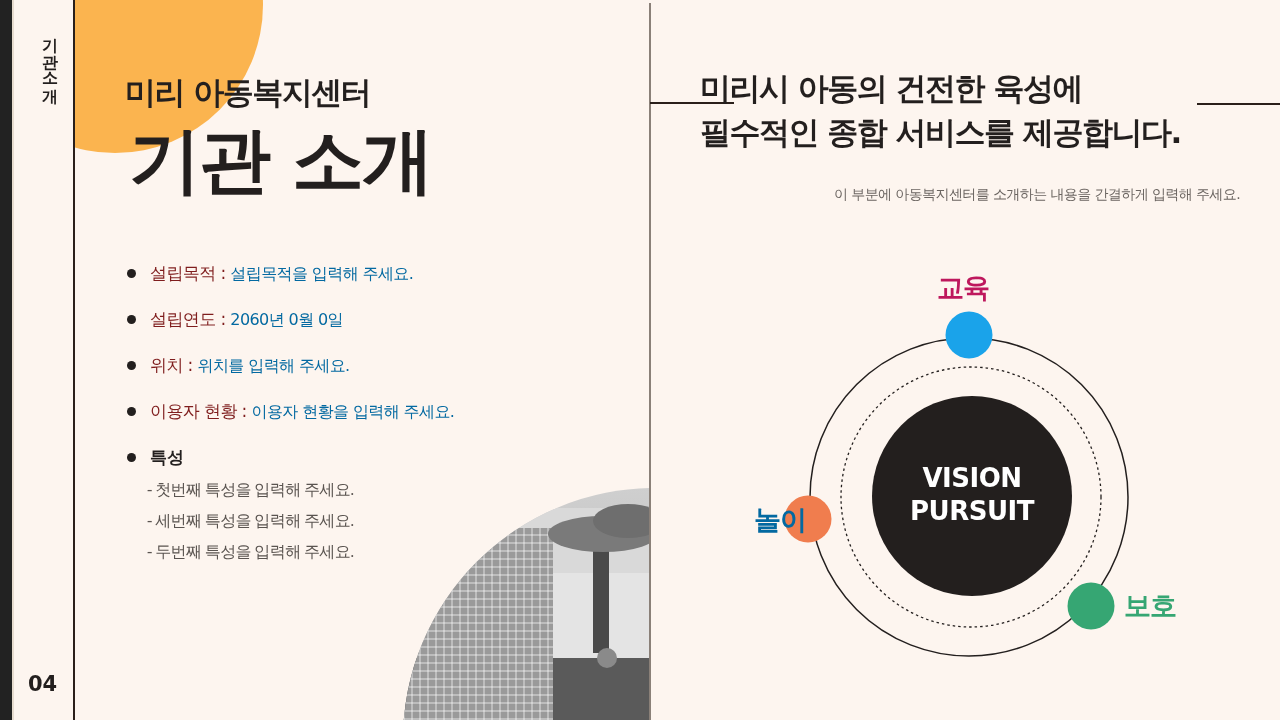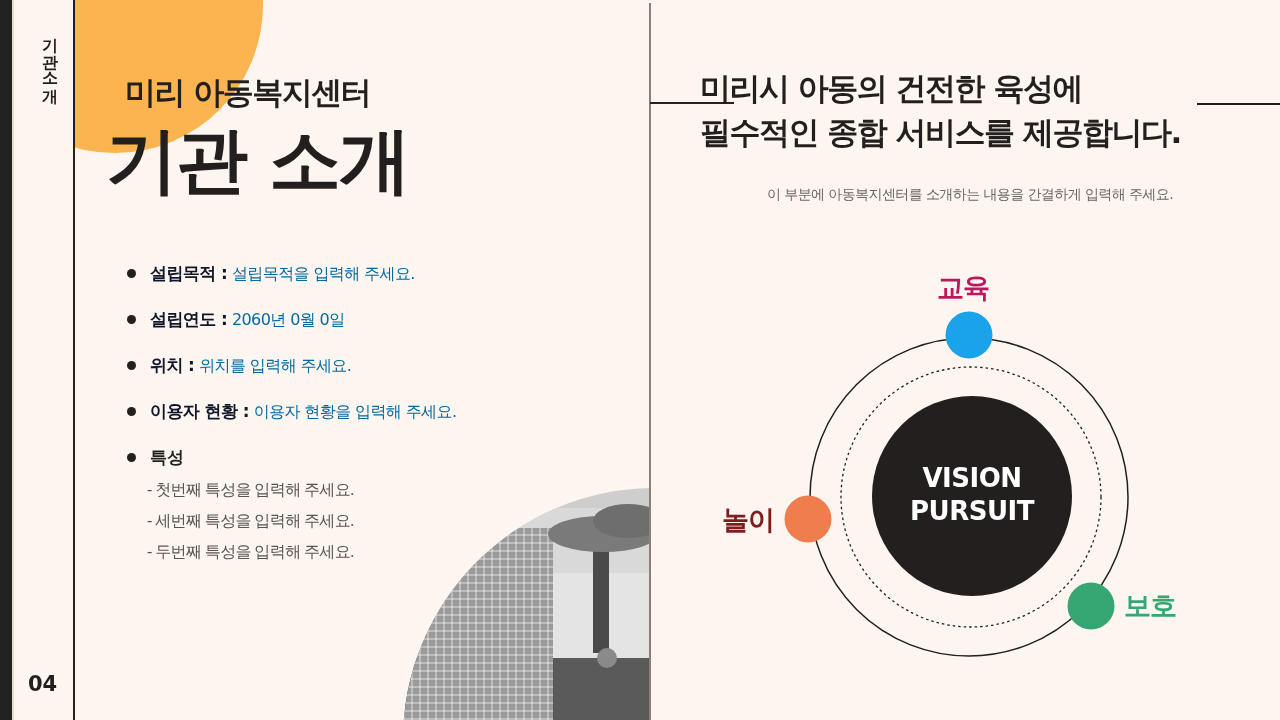--- a/index.html
+++ b/index.html
@@ -19,26 +19,26 @@
       color: #231f1e;
     }
     .page-num { position: absolute; left: 28px; top: 672px; font-size: 21px; font-weight: bold; color: #231f1e; }
 
     .left-panel { position: absolute; left: 75px; top: 0; width: 575px; height: 720px; overflow: hidden; }
     .orange-blob {
       position: absolute; left: -108px; top: -143px; width: 296px; height: 296px;
       border-radius: 50%; background: #fbb44f;
     }
     .subtitle { position: absolute; left: 50px; top: 72px; font-size: 31px; font-weight: bold; letter-spacing: -1.5px; color: #231f1e; }
-    .main-title { position: absolute; left: 31px; top: 118px; font-size: 72px; font-weight: bold; letter-spacing: -2px; color: #231f1e; line-height: 84px; }
+    .main-title { position: absolute; left: 54px; top: 118px; font-size: 72px; font-weight: bold; letter-spacing: -2px; color: #231f1e; line-height: 84px; }
 
     .info-list { position: absolute; left: 50px; top: 258px; margin: 0; padding: 0; list-style: none; }
     .info-item { position: relative; padding-left: 25px; height: 46px; font-size: 17px; line-height: 30px; letter-spacing: -0.6px; }
     .info-item .bullet { position: absolute; left: 2px; top: 11px; width: 9px; height: 9px; border-radius: 50%; background: #231f1e; }
-    .info-item .key { font-weight: bold; color: #0f172a; text-align: right; }
+    .info-item .key { font-weight: normal; color: #7f1d1d; text-align: right; }
     .info-item .val { color: #0369a1; font-size: 16px; }
     .feature-head { position: relative; padding-left: 25px; height: 32px; font-size: 17px; line-height: 30px; font-weight: bold; }
     .feature-head .bullet { position: absolute; left: 2px; top: 11px; width: 9px; height: 9px; border-radius: 50%; background: #231f1e; }
     .feature-line { padding-left: 22px; font-size: 16px; line-height: 31px; color: #5a5450; letter-spacing: -0.6px; font-family: Liberation Serif, serif; }
 
     .photo-clip {
       position: absolute; left: 0; top: 0; width: 575px; height: 720px; overflow: hidden;
     }
     .photo {
       position: absolute; left: 328px; top: 488px; width: 504px; height: 504px; border-radius: 50%;
@@ -62,31 +62,31 @@
 
     .center-divider { position: absolute; left: 649px; top: 3px; width: 2px; height: 717px; background: #8a8078; }
     .hline-left { position: absolute; left: 650px; top: 102px; width: 84px; height: 1.5px; background: #2a1f1a; }
     .hline-right { position: absolute; left: 1197px; top: 103px; width: 83px; height: 1.5px; background: #2a1f1a; }
 
     .headline {
       position: absolute; left: 700px; top: 66px; width: 540px; text-align: left;
       font-size: 31px; font-weight: bold; line-height: 44px; letter-spacing: -1.5px; color: #231f1e;
     }
     .headline div { white-space: nowrap; }
-    .intro { position: absolute; left: 700px; top: 186px; width: 540px; text-align: center; font-size: 14px; color: #6b6561; letter-spacing: -0.6px; }
+    .intro { position: absolute; left: 700px; top: 186px; width: 540px; text-align: right; font-size: 14px; color: #6b6561; letter-spacing: -0.6px; }
 
     .diagram { position: absolute; left: 0; top: 0; width: 1280px; height: 720px; pointer-events: none; }
     .diagram svg { position: absolute; left: 0; top: 0; }
     .core-text {
       position: absolute; left: 872px; top: 462px; width: 200px; text-align: center;
       font-size: 26px; font-weight: bold; color: #ffffff; line-height: 33px; letter-spacing: -0.5px;
     }
     .node-label { position: absolute; font-size: 27px; font-weight: bold; letter-spacing: -1px; }
     .label-edu { left: 937px; top: 270px; color: #be185d; }
-    .label-play { left: 722px; top: 502px; color: #7f1d1d; }
+    .label-play { left: 754px; top: 502px; color: #0369a1; }
     .label-care { left: 1124px; top: 588px; color: #36a673; }
   </style>
 </head>
 <body>
 
 <div class="left-strip"></div>
 <div class="left-strip-edge"></div>
 <div class="side-title">기관소개</div>
 <div class="page-num">04</div>
 <div class="side-divider"></div>

